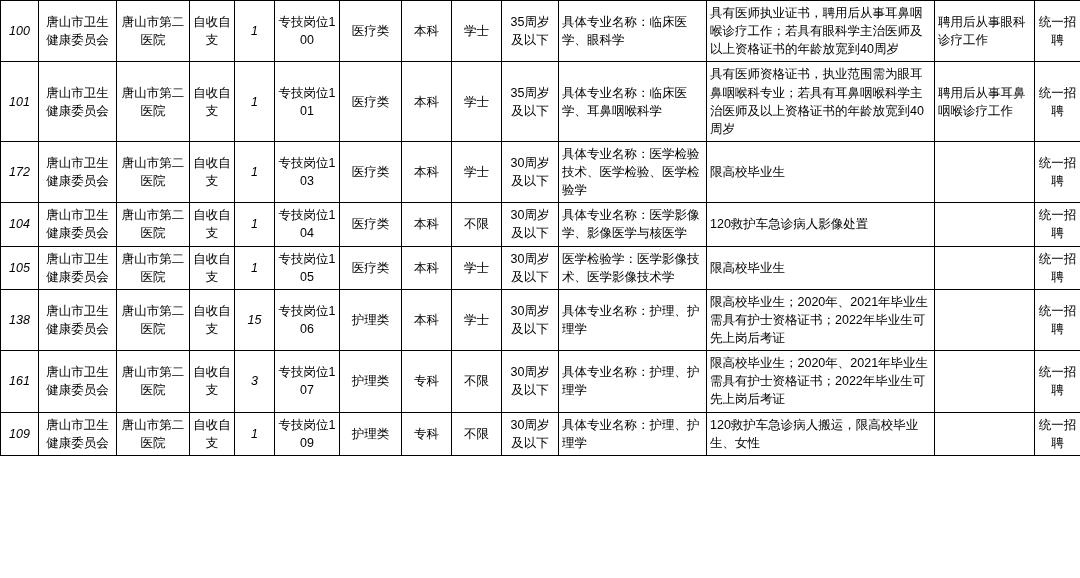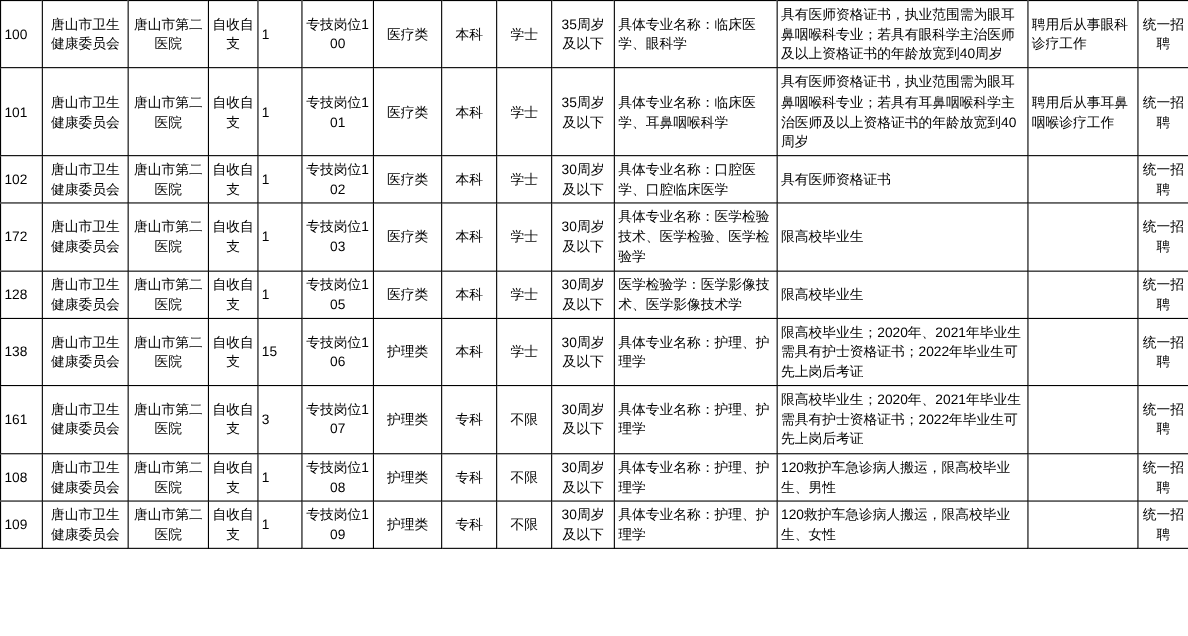--- a/index.html
+++ b/index.html
@@ -46,21 +46,21 @@
   col.c7 { width: 50px; }
   col.c8 { width: 50px; }
   col.c9 { width: 57px; }
   col.c10 { width: 148px; }
   col.c11 { width: 228px; }
   col.c12 { width: 100px; }
   col.c13 { width: 46px; }
 
   .ctr { text-align: center; }
   .lft { text-align: left; }
-  .num { text-align: left; }
+  .num { text-align: center; font-style: italic; }
 </style>
 </head>
 <body>
 
 <div id="sheet">
   <table class="recruit">
     <colgroup>
       <col class="c0">
         <col class="c1">
         <col class="c2">
@@ -82,74 +82,74 @@
           <td class="ctr">唐山市卫生健康委员会</td>
           <td class="ctr">唐山市第二医院</td>
           <td class="ctr">自收自支</td>
           <td class="num">1</td>
           <td class="ctr">专技岗位100</td>
           <td class="ctr">医疗类</td>
           <td class="ctr">本科</td>
           <td class="ctr">学士</td>
           <td class="ctr">35周岁及以下</td>
           <td class="lft">具体专业名称：临床医学、眼科学</td>
-          <td class="lft">具有医师资格证书，执业范围需为眼耳鼻咽喉科专业；若具有眼科学主治医师及以上资格证书的年龄放宽到40周岁</td>
+          <td class="lft">具有医师执业证书，聘用后从事耳鼻咽喉诊疗工作；若具有眼科学主治医师及以上资格证书的年龄放宽到40周岁</td>
           <td class="lft">聘用后从事眼科诊疗工作</td>
           <td class="ctr">统一招聘</td>
         </tr>
         <tr>
           <td class="num">101</td>
           <td class="ctr">唐山市卫生健康委员会</td>
           <td class="ctr">唐山市第二医院</td>
           <td class="ctr">自收自支</td>
           <td class="num">1</td>
           <td class="ctr">专技岗位101</td>
           <td class="ctr">医疗类</td>
           <td class="ctr">本科</td>
           <td class="ctr">学士</td>
           <td class="ctr">35周岁及以下</td>
           <td class="lft">具体专业名称：临床医学、耳鼻咽喉科学</td>
           <td class="lft">具有医师资格证书，执业范围需为眼耳鼻咽喉科专业；若具有耳鼻咽喉科学主治医师及以上资格证书的年龄放宽到40周岁</td>
           <td class="lft">聘用后从事耳鼻咽喉诊疗工作</td>
           <td class="ctr">统一招聘</td>
         </tr>
         <tr>
-          <td class="num">102</td>
-          <td class="ctr">唐山市卫生健康委员会</td>
-          <td class="ctr">唐山市第二医院</td>
-          <td class="ctr">自收自支</td>
-          <td class="num">1</td>
-          <td class="ctr">专技岗位102</td>
-          <td class="ctr">医疗类</td>
-          <td class="ctr">本科</td>
-          <td class="ctr">学士</td>
-          <td class="ctr">30周岁及以下</td>
-          <td class="lft">具体专业名称：口腔医学、口腔临床医学</td>
-          <td class="lft">具有医师资格证书</td>
-          <td class="lft"></td>
-          <td class="ctr">统一招聘</td>
-        </tr>
-        <tr>
           <td class="num">172</td>
           <td class="ctr">唐山市卫生健康委员会</td>
           <td class="ctr">唐山市第二医院</td>
           <td class="ctr">自收自支</td>
           <td class="num">1</td>
           <td class="ctr">专技岗位103</td>
           <td class="ctr">医疗类</td>
           <td class="ctr">本科</td>
           <td class="ctr">学士</td>
           <td class="ctr">30周岁及以下</td>
           <td class="lft">具体专业名称：医学检验技术、医学检验、医学检验学</td>
           <td class="lft">限高校毕业生</td>
           <td class="lft"></td>
           <td class="ctr">统一招聘</td>
         </tr>
         <tr>
-          <td class="num">128</td>
+          <td class="num">104</td>
+          <td class="ctr">唐山市卫生健康委员会</td>
+          <td class="ctr">唐山市第二医院</td>
+          <td class="ctr">自收自支</td>
+          <td class="num">1</td>
+          <td class="ctr">专技岗位104</td>
+          <td class="ctr">医疗类</td>
+          <td class="ctr">本科</td>
+          <td class="ctr">不限</td>
+          <td class="ctr">30周岁及以下</td>
+          <td class="lft">具体专业名称：医学影像学、影像医学与核医学</td>
+          <td class="lft">120救护车急诊病人影像处置</td>
+          <td class="lft"></td>
+          <td class="ctr">统一招聘</td>
+        </tr>
+        <tr>
+          <td class="num">105</td>
           <td class="ctr">唐山市卫生健康委员会</td>
           <td class="ctr">唐山市第二医院</td>
           <td class="ctr">自收自支</td>
           <td class="num">1</td>
           <td class="ctr">专技岗位105</td>
           <td class="ctr">医疗类</td>
           <td class="ctr">本科</td>
           <td class="ctr">学士</td>
           <td class="ctr">30周岁及以下</td>
           <td class="lft">医学检验学：医学影像技术、医学影像技术学</td>
@@ -183,36 +183,20 @@
           <td class="ctr">护理类</td>
           <td class="ctr">专科</td>
           <td class="ctr">不限</td>
           <td class="ctr">30周岁及以下</td>
           <td class="lft">具体专业名称：护理、护理学</td>
           <td class="lft">限高校毕业生；2020年、2021年毕业生需具有护士资格证书；2022年毕业生可先上岗后考证</td>
           <td class="lft"></td>
           <td class="ctr">统一招聘</td>
         </tr>
         <tr>
-          <td class="num">108</td>
-          <td class="ctr">唐山市卫生健康委员会</td>
-          <td class="ctr">唐山市第二医院</td>
-          <td class="ctr">自收自支</td>
-          <td class="num">1</td>
-          <td class="ctr">专技岗位108</td>
-          <td class="ctr">护理类</td>
-          <td class="ctr">专科</td>
-          <td class="ctr">不限</td>
-          <td class="ctr">30周岁及以下</td>
-          <td class="lft">具体专业名称：护理、护理学</td>
-          <td class="lft">120救护车急诊病人搬运，限高校毕业生、男性</td>
-          <td class="lft"></td>
-          <td class="ctr">统一招聘</td>
-        </tr>
-        <tr>
           <td class="num">109</td>
           <td class="ctr">唐山市卫生健康委员会</td>
           <td class="ctr">唐山市第二医院</td>
           <td class="ctr">自收自支</td>
           <td class="num">1</td>
           <td class="ctr">专技岗位109</td>
           <td class="ctr">护理类</td>
           <td class="ctr">专科</td>
           <td class="ctr">不限</td>
           <td class="ctr">30周岁及以下</td>

